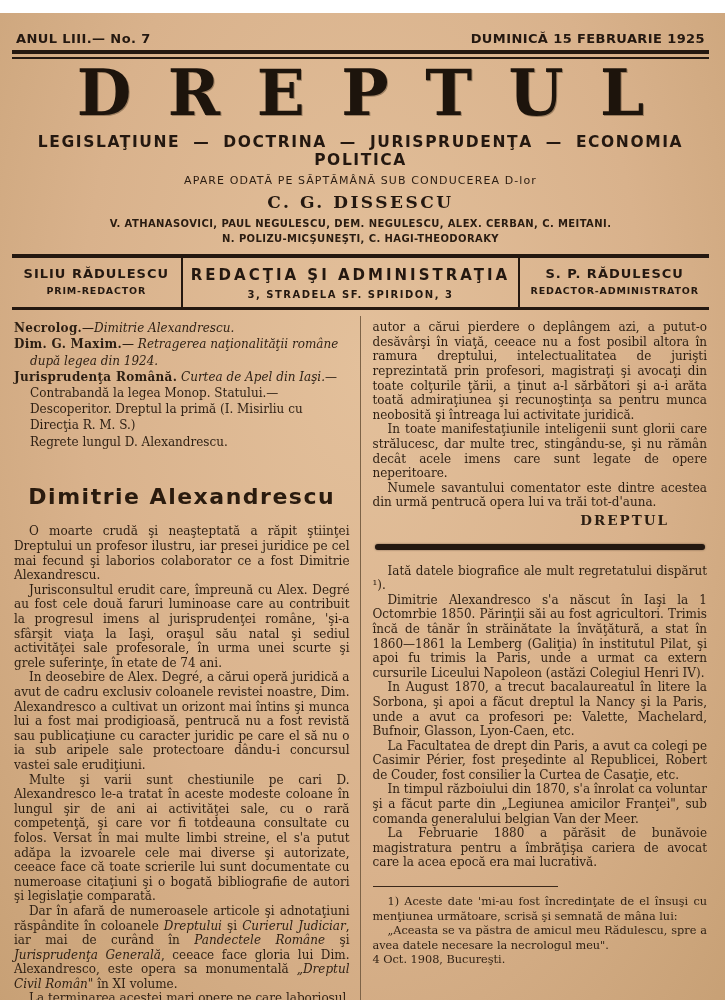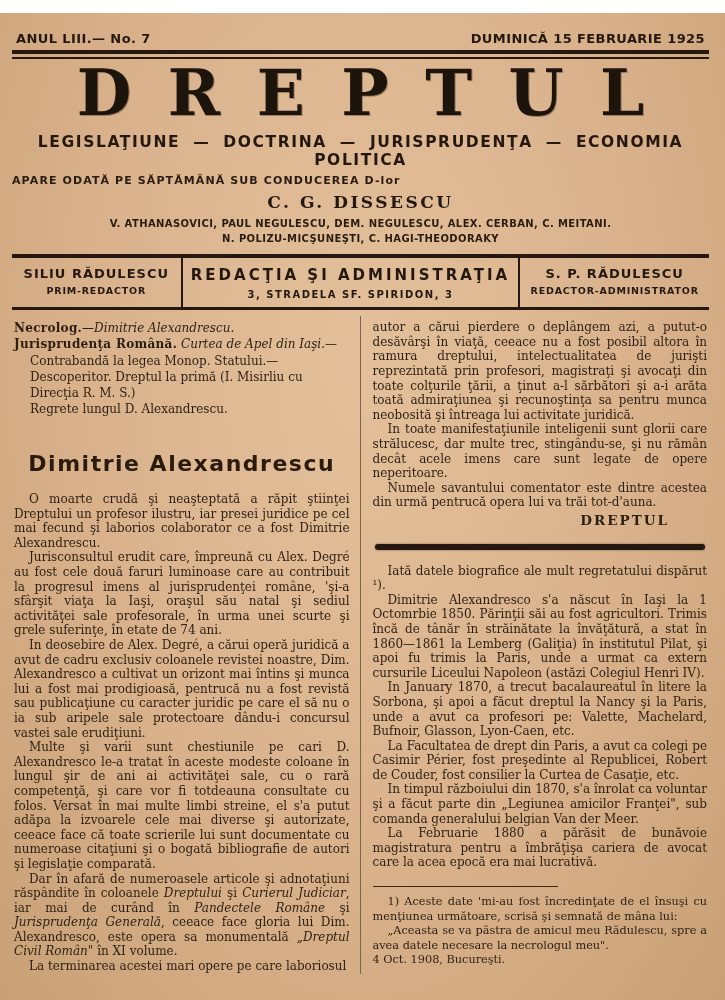--- a/index.html
+++ b/index.html
@@ -23,21 +23,21 @@
     text-align:center;font-family:"DejaVu Serif", serif;font-weight:900;
     font-size:63px;line-height:1.02;letter-spacing:.58em;text-indent:.58em;
     color:#1d140c;margin-top:2px;
     text-shadow:1px 1px 0 rgba(40,25,10,.35);
   }
   .subjects{
     text-align:center;font-family:"DejaVu Sans", sans-serif;font-weight:bold;
     font-size:15.5px;letter-spacing:1.6px;color:#241810;margin-top:8px;word-spacing:6px;
   }
   .frequency{
-    text-align:left;font-family:"DejaVu Sans", sans-serif;font-weight:bold;
+    text-align:center;font-family:"DejaVu Sans", sans-serif;font-weight:normal;
     font-size:11px;letter-spacing:1.1px;color:#2a1c11;margin-top:5px;
   }
   .director{
     text-align:center;font-family:"DejaVu Serif", serif;font-weight:bold;
     font-size:17px;letter-spacing:2.5px;color:#241810;margin-top:5px;
   }
   .committee{
     text-align:center;font-family:"DejaVu Sans", sans-serif;font-weight:bold;
     font-size:10px;letter-spacing:.4px;color:#2a1c11;line-height:1.45;margin-top:5px;
   }
@@ -118,20 +118,21 @@
       <div class="ib-name">S. P. RĂDULESCU</div>
       <div class="ib-role">REDACTOR-ADMINISTRATOR</div>
     </div>
   </div>
 
   <div class="body-cols">
 
     <div class="col col-left">
       <div class="summary">
           <p><span class="s-b">Necrolog.</span><span class="s-i">—Dimitrie Alexandrescu.</span></p>
+          <p><span class="s-b">Dim. G. Maxim.</span><span class="s-i">— Retragerea naţionalităţii române după legea din 1924.</span></p>
           <p><span class="s-b">Jurisprudenţa Română.</span><span class="s-i"> Curtea de Apel din Iaşi.</span><span>— Contrabandă la legea Monop. Statului.— Descoperitor. Dreptul la primă (I. Misirliu cu Direcţia R. M. S.)</span></p>
           <p class="indent"><span>Regrete lungul D. Alexandrescu.</span></p>
         </div>
       <div class="article-heading">Dimitrie Alexandrescu</div>
       <div class="article-body">
           <p class="indent"><span>O moarte crudă şi neaşteptată a răpit ştiinţei Dreptului un profesor ilustru, iar presei juridice pe cel mai fecund şi laborios colaborator ce a fost Dimitrie Alexandrescu.</span></p>
           <p class="indent"><span>Jurisconsultul erudit care, împreună cu Alex. Degré au fost cele două faruri luminoase care au contribuit la progresul imens al jurisprudenţei române, 'şi-a sfârşit viaţa la Iaşi, oraşul său natal şi sediul activităţei sale profesorale, în urma unei scurte şi grele suferinţe, în etate de 74 ani.</span></p>
           <p class="indent"><span>In deosebire de Alex. Degré, a cărui operă juridică a avut de cadru exclusiv coloanele revistei noastre, Dim. Alexandresco a cultivat un orizont mai întins şi munca lui a fost mai prodigioasă, pentrucă nu a fost revistă sau publicaţiune cu caracter juridic pe care el să nu o ia sub aripele sale protectoare dându-i concursul vastei sale erudiţiuni.</span></p>
           <p class="indent"><span>Multe şi varii sunt chestiunile pe cari D. Alexandresco le-a tratat în aceste modeste coloane în lungul şir de ani ai activităţei sale, cu o rară competenţă, şi care vor fi totdeauna consultate cu folos. Versat în mai multe limbi streine, el s'a putut adăpa la izvoarele cele mai diverse şi autorizate, ceeace face că toate scrierile lui sunt documentate cu numeroase citaţiuni şi o bogată bibliografie de autori şi legislaţie comparată.</span></p>
           <p class="indent"><span>Dar în afară de numeroasele articole şi adnotaţiuni răspândite în coloanele </span><span class="s-i">Dreptului</span><span> şi </span><span class="s-i">Curierul Judiciar</span><span>, iar mai de curând în </span><span class="s-i">Pandectele Române</span><span> şi </span><span class="s-i">Jurisprudenţa Generală</span><span>, ceeace face gloria lui Dim. Alexandresco, este opera sa monumentală </span><span class="s-i">„Dreptul Civil Român"</span><span> în XI volume.</span></p>
@@ -143,21 +144,21 @@
       <div class="article-body">
           <p><span>autor a cărui pierdere o deplângem azi, a putut-o desăvârşi în viaţă, ceeace nu a fost posibil altora în ramura dreptului, intelectualitatea de jurişti reprezintată prin profesori, magistraţi şi avocaţi din toate colţurile ţării, a ţinut a-l sărbători şi a-i arăta toată admiraţiunea şi recunoştinţa sa pentru munca neobosită şi întreaga lui activitate juridică.</span></p>
           <p class="indent"><span>In toate manifestaţiunile inteligenii sunt glorii care strălucesc, dar multe trec, stingându-se, şi nu rămân decât acele imens care sunt legate de opere neperitoare.</span></p>
           <p class="indent"><span>Numele savantului comentator este dintre acestea din urmă pentrucă opera lui va trăi tot-d'auna.</span></p>
         </div>
       <div class="sig-dreptul">DREPTUL</div>
       <div class="thick-rule"></div>
       <div class="article-body bio">
           <p class="indent"><span>Iată datele biografice ale mult regretatului dispărut ¹).</span></p>
           <p class="indent"><span>Dimitrie Alexandresco s'a născut în Iaşi la 1 Octomrbie 1850. Părinţii săi au fost agricultori. Trimis încă de tânăr în străinătate la învăţătură, a stat în 1860—1861 la Lemberg (Galiţia) în institutul Pilat, şi apoi fu trimis la Paris, unde a urmat ca extern cursurile Liceului Napoleon (astăzi Colegiul Henri IV).</span></p>
-          <p class="indent"><span>In January 1870, a trecut bacalaureatul în litere la Sorbona, şi apoi a făcut dreptul la Nancy şi la Paris, unde a avut ca profesori pe: Valette, Machelard, Bufnoir, Glasson, Lyon-Caen, etc.</span></p>
+          <p class="indent"><span>In August 1870, a trecut bacalaureatul în litere la Sorbona, şi apoi a făcut dreptul la Nancy şi la Paris, unde a avut ca profesori pe: Valette, Machelard, Bufnoir, Glasson, Lyon-Caen, etc.</span></p>
           <p class="indent"><span>La Facultatea de drept din Paris, a avut ca colegi pe Casimir Périer, fost preşedinte al Republicei, Robert de Couder, fost consilier la Curtea de Casaţie, etc.</span></p>
           <p class="indent"><span>In timpul războiului din 1870, s'a înrolat ca voluntar şi a făcut parte din „Legiunea amicilor Franţei", sub comanda generalului belgian Van der Meer.</span></p>
           <p class="indent"><span>La Februarie 1880 a părăsit de bunăvoie magistratura pentru a îmbrăţişa cariera de avocat care la acea epocă era mai lucrativă.</span></p>
         </div>
       <div class="footnote-sep"></div>
       <div class="footnote">
           <p class="indent"><span>1) Aceste date 'mi-au fost încredinţate de el însuşi cu menţiunea următoare, scrisă şi semnată de mâna lui:</span></p>
           <p class="indent"><span>„Aceasta se va păstra de amicul meu Rădulescu, spre a avea datele necesare la necrologul meu".</span></p>
           <p><span>4 Oct. 1908, Bucureşti.</span></p>
         </div>

